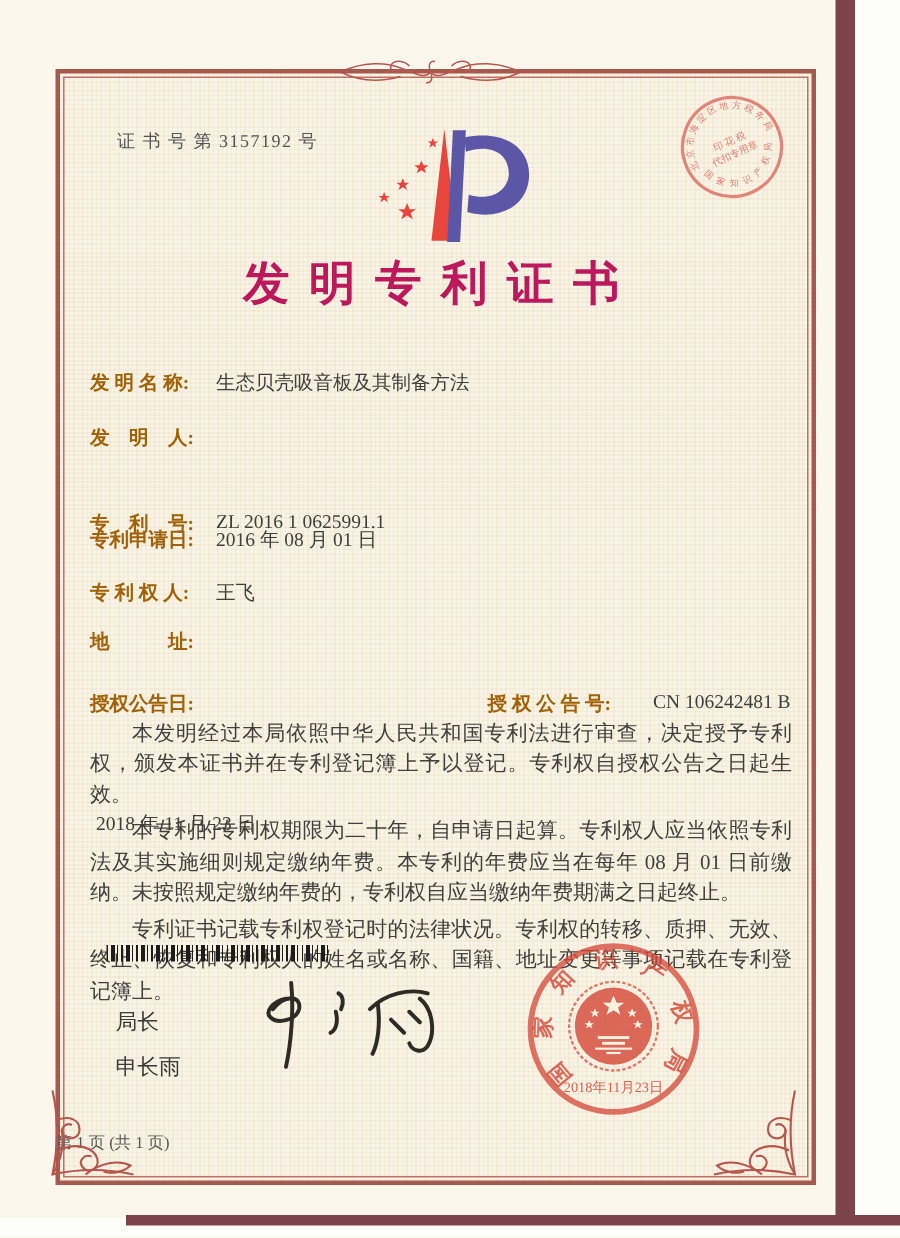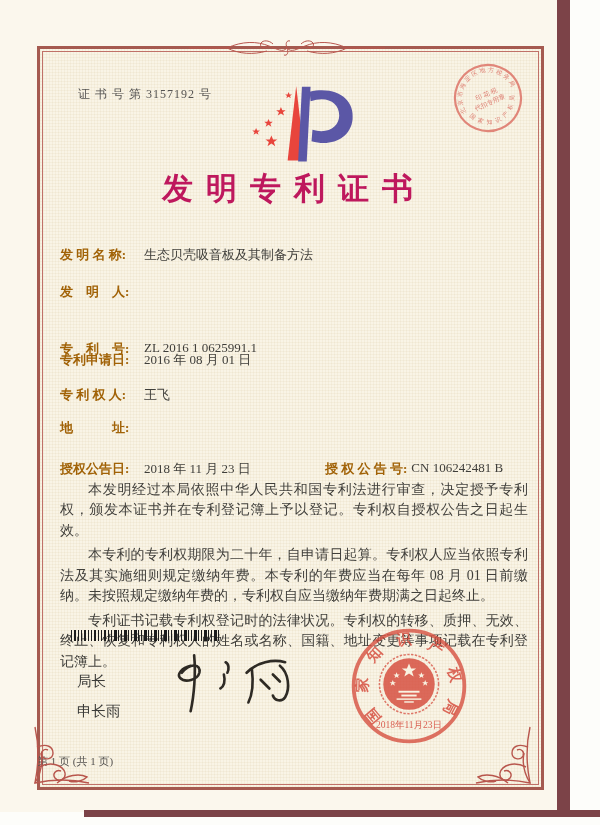--- a/index.html
+++ b/index.html
@@ -31,21 +31,21 @@
   .logo{left:238px;top:84px;}
   .title{
     left:37px;top:168px;width:501px;text-align:center;
     font-size:31px;font-weight:700;color:#be185d;
     letter-spacing:13px;padding-left:13px;box-sizing:border-box;
   }
   .field-row{left:60px;display:flex;font-size:13px;color:#44423e;}
   .field-label{flex:0 0 80px;color:#a16207;white-space:pre;font-weight:bold;}
   .field-value{margin-left:4px;color:#3f3e3a;}
   .addr .field-value{width:350px;line-height:1.55;}
-  .grant-no{left:325px;display:flex;font-size:13px;color:#44423e;}
+  .grant-no{left:325px;display:flex;font-size:13px;color:#44423e;gap:24px;}
   .paras{left:60px;top:480px;width:468px;color:#403f3b;}
   .paras p{margin:0 0 4px 0;font-size:14px;line-height:1.46;text-indent:2em;text-align:justify;}
   .barcode{
     left:71px;top:630px;width:150px;height:11px;
     background:
       repeating-linear-gradient(90deg,#1c1c1c 0 1px,transparent 1px 3px,#1c1c1c 3px 5.5px,transparent 5.5px 7px,#1c1c1c 7px 7.8px,transparent 7.8px 10px);
   }
   .director-title{left:77px;top:672px;font-size:14.5px;color:#3a3a38;font-family:"Liberation Sans","DejaVu Sans",sans-serif;}
   .director-name{left:77px;top:702px;font-size:14.5px;color:#3a3a38;font-family:"Liberation Sans","DejaVu Sans",sans-serif;}
   .signature{left:150px;top:650px;}
@@ -110,21 +110,21 @@
   <span class="field-label">专利申请日:</span>
   <span class="field-value">2016 年 08 月 01 日</span>
 </div>
 <div class="abs field-row" style="top:386px;">
   <span class="field-label">专 利 权 人:</span>
   <span class="field-value">王飞</span>
 </div>
 <div class="abs field-row addr" style="top:419px;gap:12px;">
   <span class="field-label">地　　　址:</span>
 </div>
-<div class="abs field-row" style="top:460px;">
+<div class="abs field-row" style="top:460px;flex-direction:column;">
   <span class="field-label">授权公告日:</span>
   <span class="field-value">2018 年 11 月 23 日</span>
 </div>
 <div class="abs grant-no" style="top:460px;">
   <span class="field-label" style="flex-basis:auto;">授 权 公 告 号:</span>
   <span class="field-value">CN 106242481 B</span>
 </div>
 
 <div class="abs paras">
   <p>本发明经过本局依照中华人民共和国专利法进行审查，决定授予专利权，颁发本证书并在专利登记簿上予以登记。专利权自授权公告之日起生效。</p>

